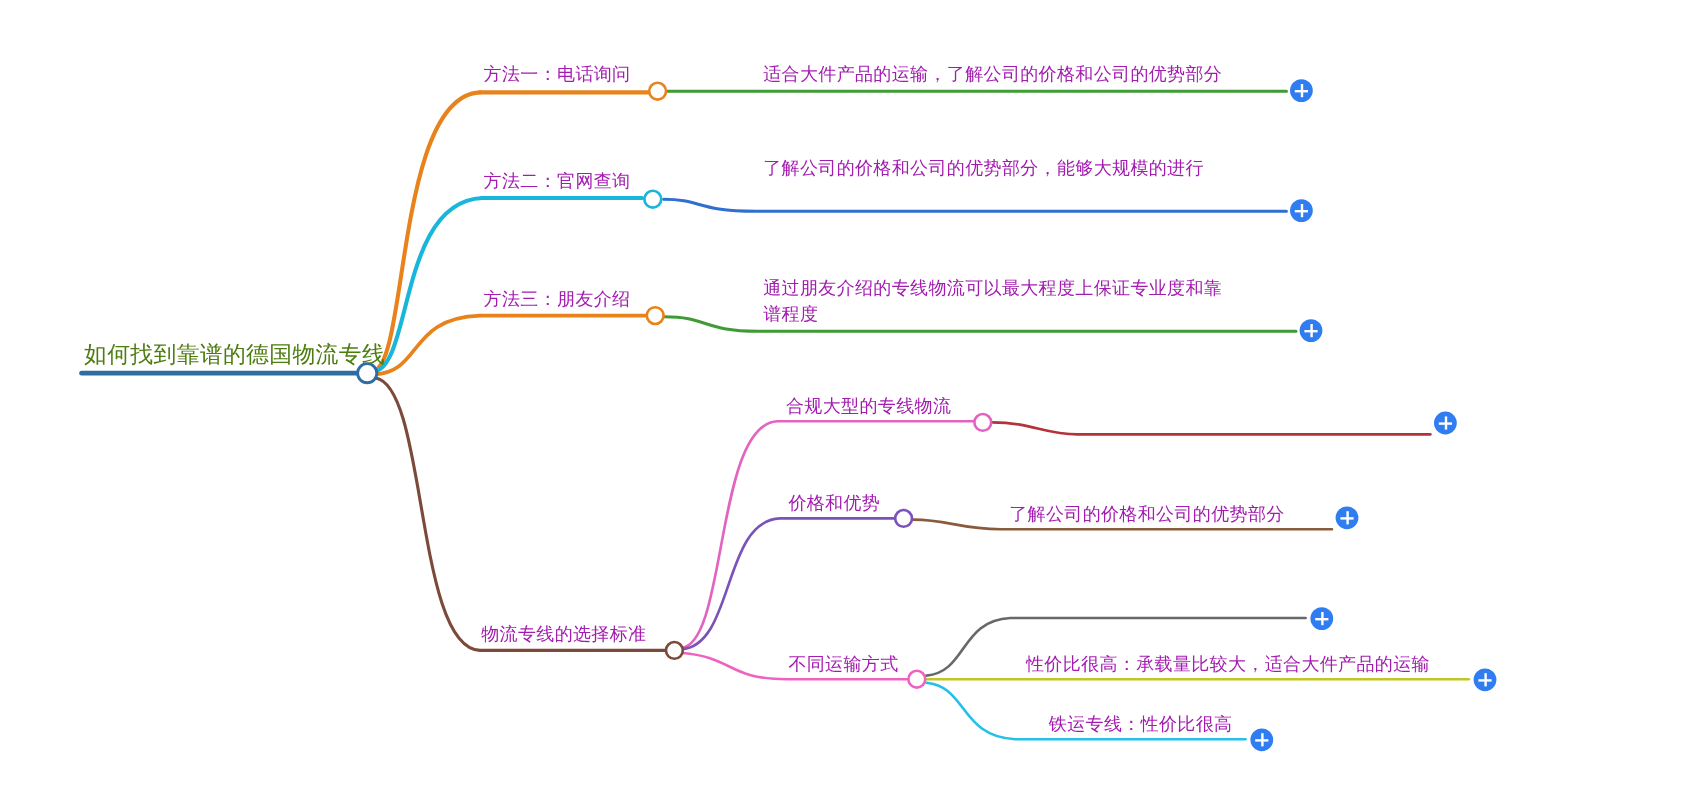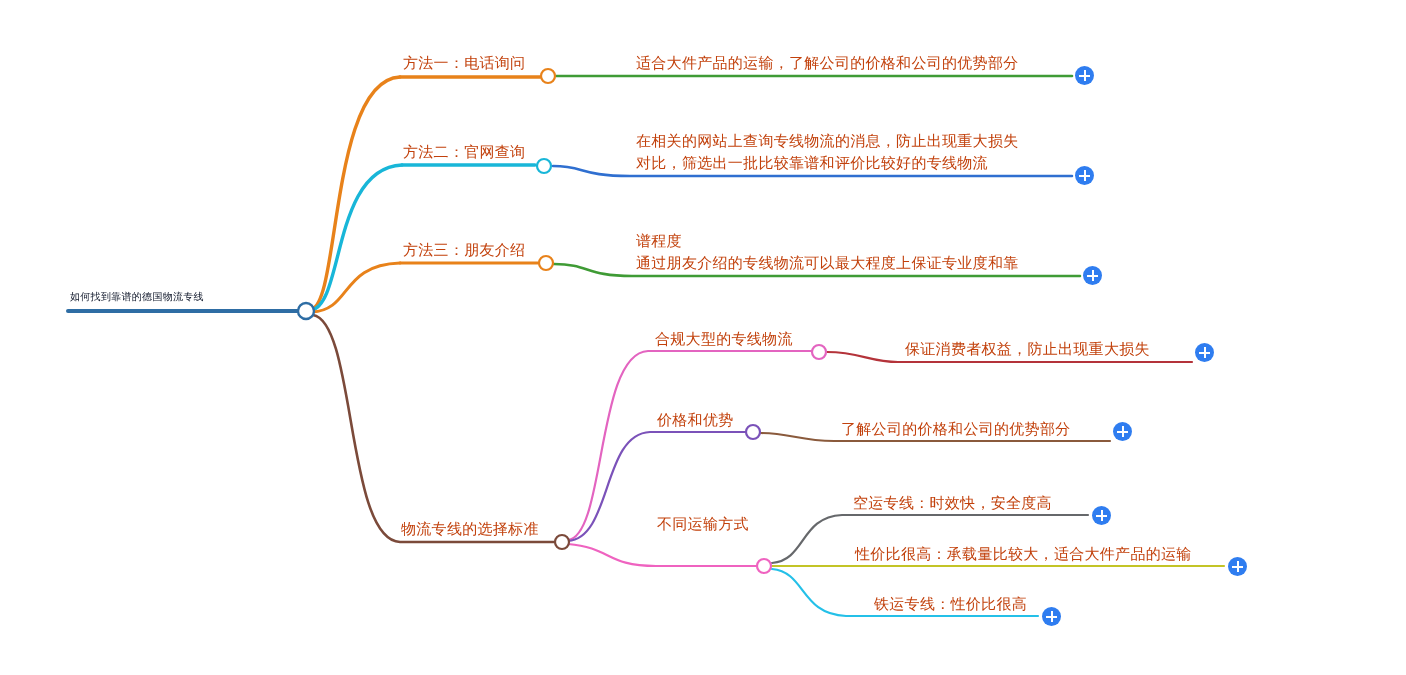--- a/index.html
+++ b/index.html
@@ -1,22 +1,22 @@
 <!DOCTYPE html>
 <html><head>
 <meta charset="utf-8">
 <style>
   html,body{margin:0;padding:0;background:#ffffff;}
   body{width:1406px;height:675px;overflow:hidden;
        font-family:"Liberation Sans","DejaVu Sans",sans-serif;}
   #stage{position:relative;width:1406px;height:675px;background:#fff;}
   svg#wires{position:absolute;left:0;top:0;width:1406px;height:675px;}
-  .node{position:absolute;white-space:nowrap;color:#c2410c;font-size:15px;
+  .node{position:absolute;white-space:nowrap;color:#a21caf;font-size:15px;
         line-height:22px;letter-spacing:.3px;}
-  .node.root{color:#0f172a;font-size:10px;}
+  .node.root{color:#4d7c0f;font-size:19px;}
   .node .ln{display:block;}
   .plus{position:absolute;width:19px;height:19px;border-radius:50%;
         background:#2f7df0;cursor:pointer;}
   .plus:before,.plus:after{content:"";position:absolute;background:#fff;}
   .plus:before{left:4px;top:8.5px;width:11px;height:2px;}
   .plus:after{top:4px;left:8.5px;height:11px;width:2px;}
 </style>
 </head>
 <body>
 
@@ -82,61 +82,54 @@
   </div>
   <div class="node" style="left:636px;top:52px;">
     <span class="ln">适合大件产品的运输，了解公司的价格和公司的优势部分</span>
   </div>
   <div class="plus" style="left:1075px;top:66px;"></div>
 
   <div class="node" style="left:403px;top:141px;">
     <span class="ln">方法二：官网查询</span>
   </div>
   <div class="node" style="left:636px;top:130px;">
-    <span class="ln">在相关的网站上查询专线物流的消息，防止出现重大损失</span>
-    <span class="ln">对比，筛选出一批比较靠谱和评价比较好的专线物流</span>
+    <span class="ln">了解公司的价格和公司的优势部分，能够大规模的进行</span>
   </div>
   <div class="plus" style="left:1075px;top:166px;"></div>
 
   <div class="node" style="left:403px;top:239px;">
     <span class="ln">方法三：朋友介绍</span>
   </div>
   <div class="node" style="left:636px;top:230px;">
+    <span class="ln">通过朋友介绍的专线物流可以最大程度上保证专业度和靠</span>
     <span class="ln">谱程度</span>
-    <span class="ln">通过朋友介绍的专线物流可以最大程度上保证专业度和靠</span>
   </div>
   <div class="plus" style="left:1083px;top:266px;"></div>
 
   <div class="node" style="left:401px;top:518px;">
     <span class="ln">物流专线的选择标准</span>
   </div>
 
   <div class="node" style="left:655px;top:328px;">
     <span class="ln">合规大型的专线物流</span>
-  </div>
-  <div class="node" style="left:905px;top:338px;">
-    <span class="ln">保证消费者权益，防止出现重大损失</span>
   </div>
   <div class="plus" style="left:1195px;top:343px;"></div>
 
   <div class="node" style="left:657px;top:409px;text-align:center;">
     <span class="ln">价格和优势</span>
   </div>
   <div class="node" style="left:841px;top:418px;text-align:center;">
     <span class="ln">了解公司的价格和公司的优势部分</span>
   </div>
   <div class="plus" style="left:1113px;top:422px;"></div>
 
-  <div class="node" style="left:657px;top:513px;">
+  <div class="node" style="left:657px;top:543px;">
     <span class="ln">不同运输方式</span>
   </div>
 
-  <div class="node" style="left:853px;top:492px;">
-    <span class="ln">空运专线：时效快，安全度高</span>
-  </div>
   <div class="plus" style="left:1092px;top:506px;"></div>
 
   <div class="node" style="left:855px;top:543px;">
     <span class="ln">性价比很高：承载量比较大，适合大件产品的运输</span>
   </div>
   <div class="plus" style="left:1228px;top:557px;"></div>
 
   <div class="node" style="left:874px;top:593px;">
     <span class="ln">铁运专线：性价比很高</span>
   </div>

